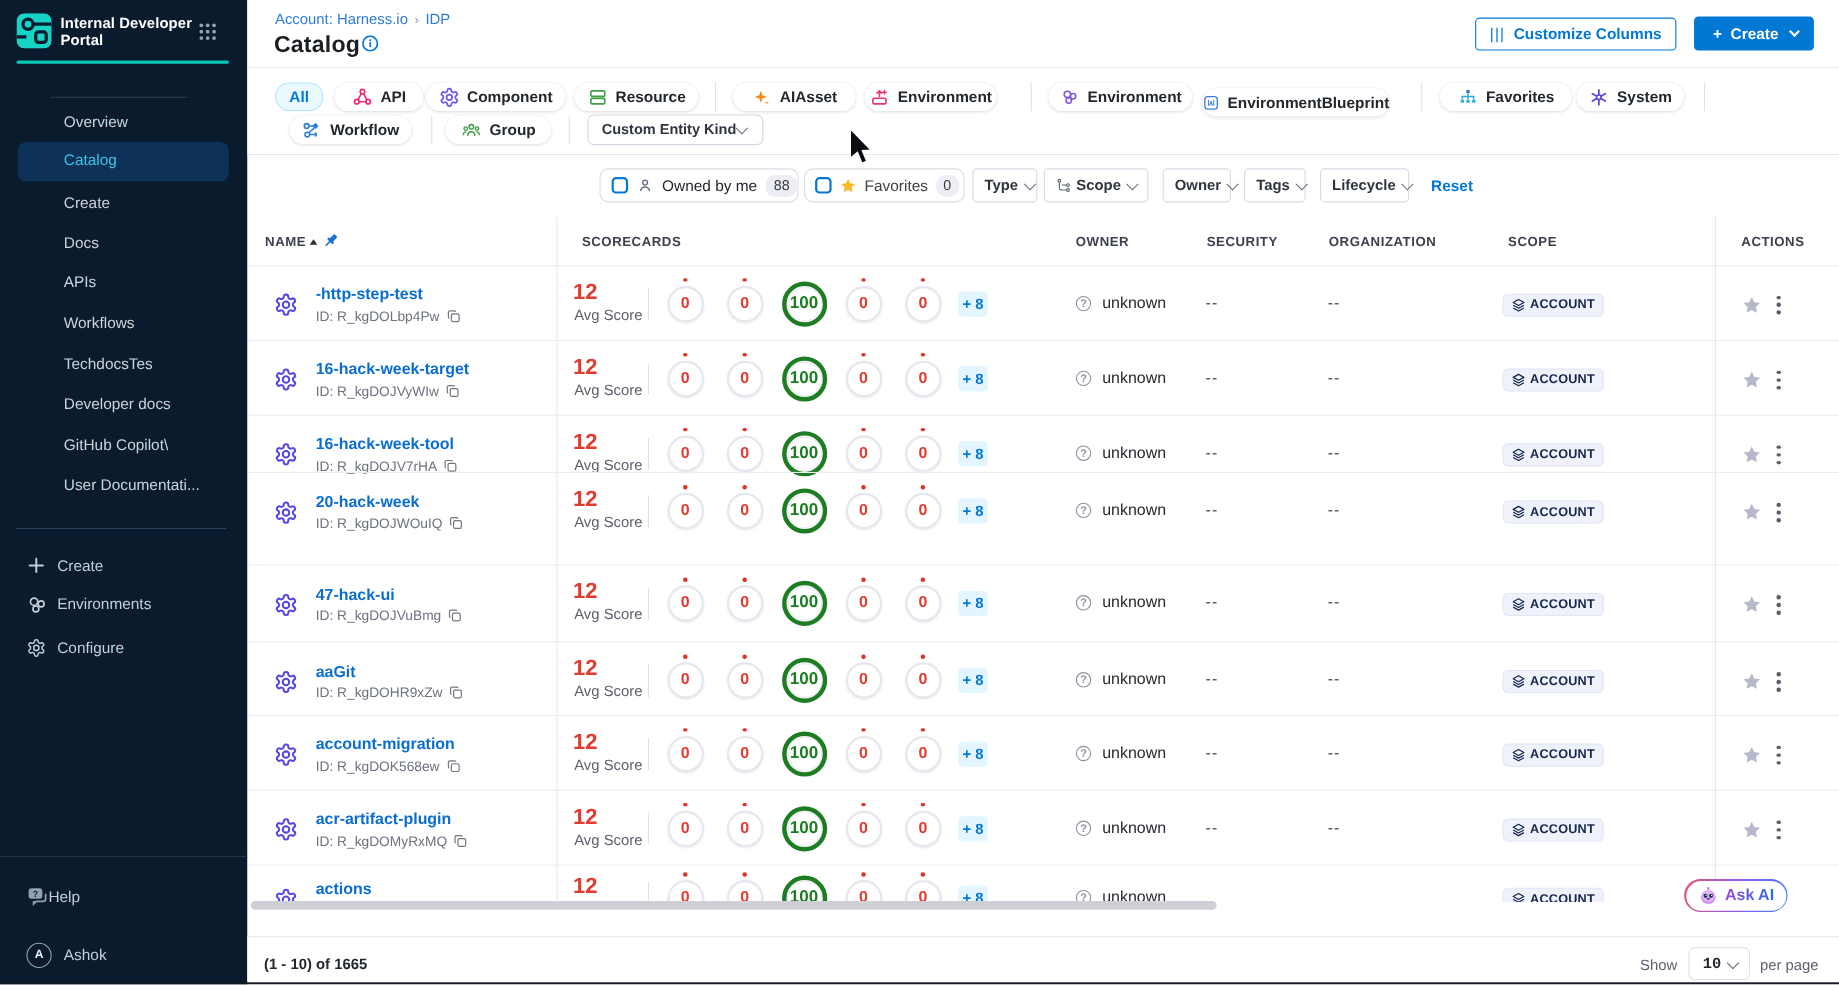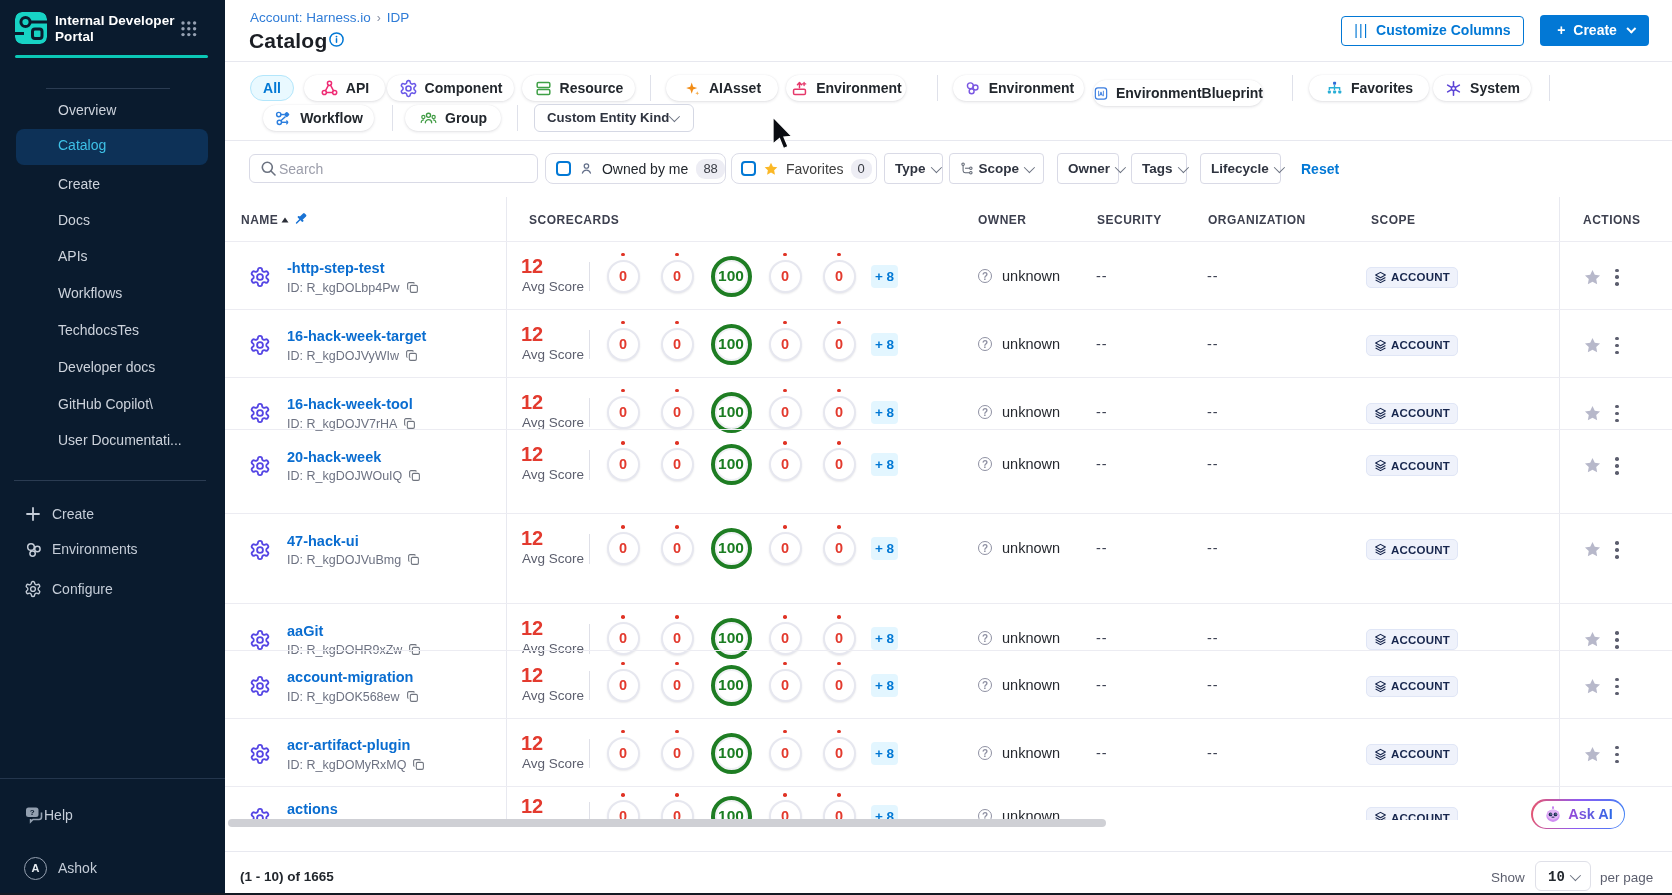--- a/index.html
+++ b/index.html
@@ -251,27 +251,20 @@
           <path d="M21.2 17c0-1.8-1.3-3.2-3-3.2" stroke="#3f9b43" stroke-width="1.5" stroke-linecap="round"></path>
         </svg>
         <span>Group</span>
       </div>
 <div class="chipdiv" style="left:292px;top:43px;height:26px;"></div>
 <div id="cek">Custom Entity Kind<span class="chev" style="position:absolute;right:16px;top:9px;"></span></div>
 </div>
 <svg class="abs" style="left:546px;top:116px;" width="22" height="38" viewBox="0 0 22 38">
 <path d="M2 1 L2 28 L8.5 22.5 L12.5 32.5 L17 30.5 L13 21 L21 20.5 Z" fill="#0b0d12" stroke="#fff" stroke-width="1.3"></path>
     </svg>
-<div id="searchbox" class="abs">
-<svg class="abs" style="left:11px;top:6px;" width="15" height="15" viewBox="0 0 15 15" fill="none">
-        <circle cx="6.3" cy="6.3" r="5" stroke="#6b7280" stroke-width="1.6"></circle>
-        <path d="M10 10l4 4" stroke="#6b7280" stroke-width="1.6" stroke-linecap="round"></path>
-      </svg>
-<span>Search</span>
-    </div>
 <div class="fchip" style="left:320px;top:153px;width:181px;height:31px;padding-left:10px;gap:8px;">
 <span class="cbx"></span>
 <svg width="15" height="15" viewBox="0 0 24 24" fill="none">
         <circle cx="12" cy="8" r="3.6" stroke="#64708a" stroke-width="2"></circle>
         <path d="M5.5 19.5c.8-3 3.4-5 6.5-5s5.7 2 6.5 5" stroke="#64708a" stroke-width="2" stroke-linecap="round"></path>
       </svg>
 <span style="font-size:14px;color:#22272d;white-space:nowrap;">Owned by me</span>
 <span class="badge" style="width:29px;height:20px;line-height:20px;">88</span>
     </div>
 <div class="fchip" style="left:506px;top:153px;width:146px;height:31px;padding-left:9px;gap:7px;">
@@ -542,21 +535,21 @@
       </div>
       <div class="star"><svg width="19" height="19" viewBox="0 0 24 24">
           <path d="M12 2.5l2.9 6 6.6.9-4.8 4.6 1.2 6.5L12 17.4l-5.9 3.1 1.2-6.5L2.5 9.4l6.6-.9z" fill="#b7b8ca"></path>
         </svg></div>
       <div class="kebab">
         <i></i>
         <i></i>
         <i></i>
       </div>
     </div>
-<div class="row" style="top:603px;">
+<div class="row" style="top:583px;">
       <svg class="gear" viewBox="0 0 24 24" fill="none">
         <path d="M12.22 2h-.44a2 2 0 0 0-2 2v.18a2 2 0 0 1-1 1.73l-.43.25a2 2 0 0 1-2 0l-.15-.08a2 2 0 0 0-2.73.73l-.22.38a2 2 0 0 0 .73 2.73l.15.1a2 2 0 0 1 1 1.72v.51a2 2 0 0 1-1 1.74l-.15.09a2 2 0 0 0-.73 2.73l.22.38a2 2 0 0 0 2.73.73l.15-.08a2 2 0 0 1 2 0l.43.25a2 2 0 0 1 1 1.73V20a2 2 0 0 0 2 2h.44a2 2 0 0 0 2-2v-.18a2 2 0 0 1 1-1.73l.43-.25a2 2 0 0 1 2 0l.15.08a2 2 0 0 0 2.73-.73l.22-.39a2 2 0 0 0-.73-2.73l-.15-.08a2 2 0 0 1-1-1.74v-.5a2 2 0 0 1 1-1.74l.15-.09a2 2 0 0 0 .73-2.73l-.22-.38a2 2 0 0 0-2.73-.73l-.15.08a2 2 0 0 1-2 0l-.43-.25a2 2 0 0 1-1-1.73V4a2 2 0 0 0-2-2z" stroke="#5546e4" stroke-width="2.0" stroke-linejoin="round"></path>
         <circle cx="12" cy="12" r="3.2" stroke="#5546e4" stroke-width="2.0"></circle>
       </svg>
       <div class="nm">aaGit</div>
       <div class="rid">ID: R_kgDOHR9xZw<svg width="13" height="13" viewBox="0 0 24 24" fill="none" style="vertical-align:-2px;margin-left:6px;">
           <rect x="8" y="8" width="13" height="13" rx="2.5" stroke="#70757f" stroke-width="2"></rect>
           <path d="M4.5 15.5A2.5 2.5 0 0 1 3 13.2V5.5A2.5 2.5 0 0 1 5.5 3h7.7a2.5 2.5 0 0 1 2.3 1.5" stroke="#70757f" stroke-width="2"></path>
         </svg></div>
       <div class="sc12">12</div>

